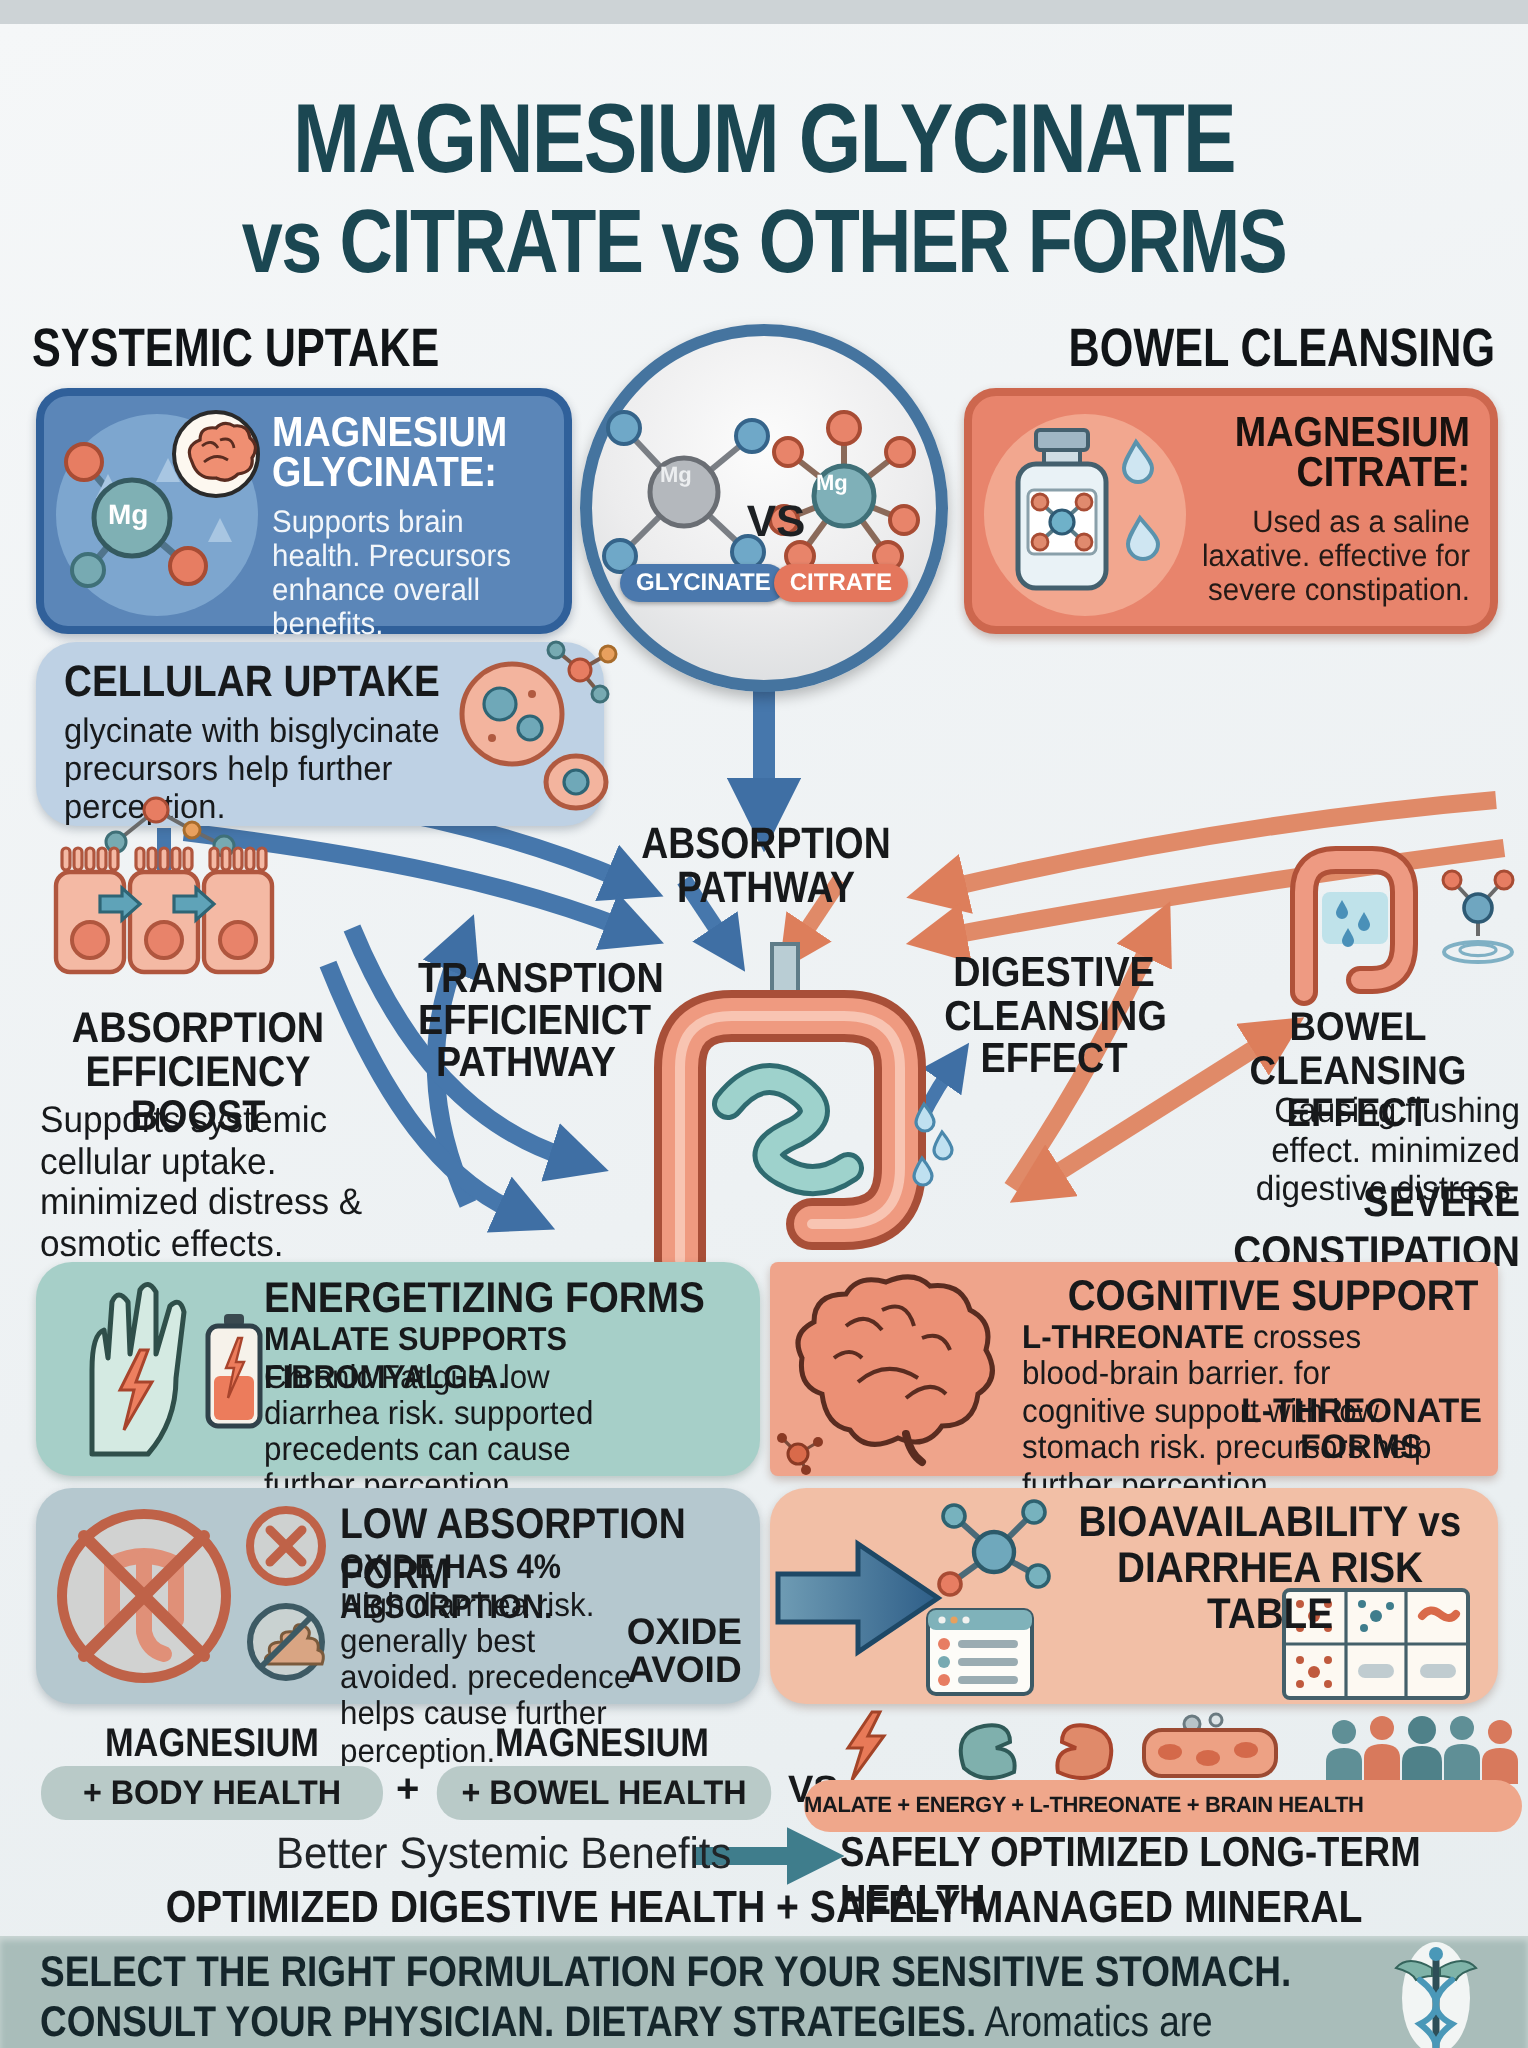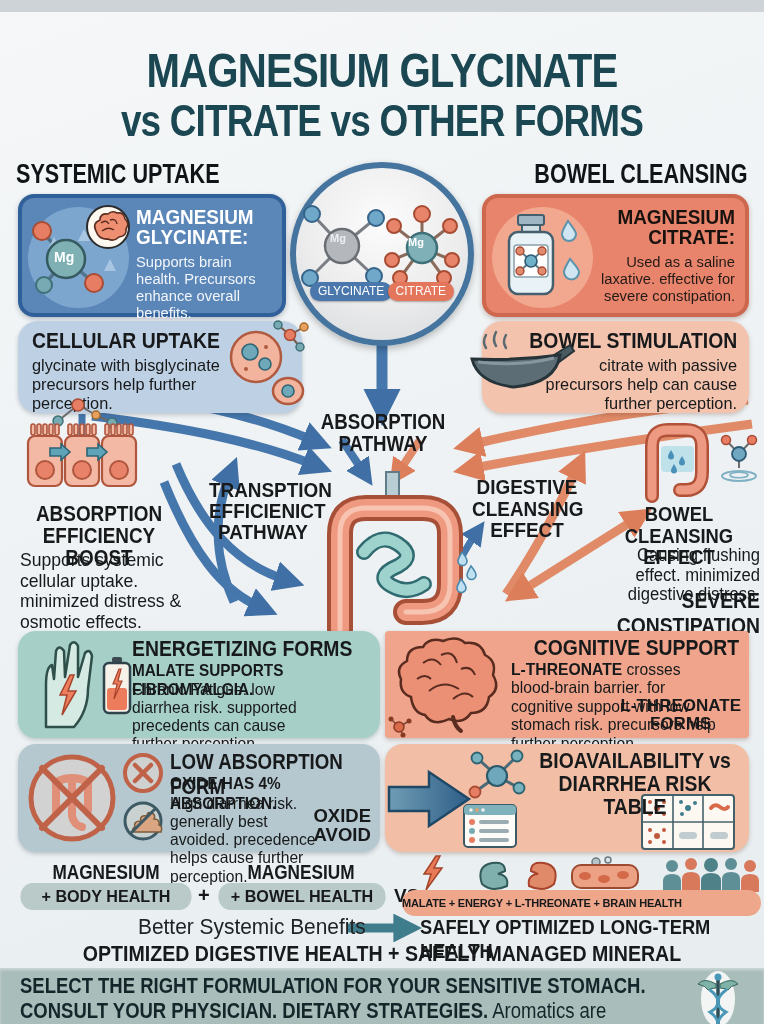--- a/index.html
+++ b/index.html
@@ -25,21 +25,21 @@
   .gtitle{left:114px;top:9px;width:150px;color:#fff;font-size:21px;font-weight:800;
           line-height:.95;transform:scaleX(.9);transform-origin:left top;}
   .gbody{left:114px;top:55px;width:150px;color:#f2f6fa;font-size:15.5px;line-height:1.1;
          transform:scaleX(.95);transform-origin:left top;}
   .atom-label{font-weight:bold;color:#fff;}
 
   .vcircle{left:290px;top:150px;width:184px;height:184px;border-radius:50%;
     background:radial-gradient(circle at 50% 32%,#fcfcfc 0%,#ececed 55%,#d5d8da 100%);
     border:6px solid #45749f;box-shadow:0 3px 7px rgba(0,0,0,.25);}
   .vs-big{left:0;top:80px;width:184px;text-align:center;font-size:22px;font-weight:800;color:#1d2023;}
-  .vpill{height:19px;border-radius:10px;color:#fff;font-size:12px;font-weight:400;
+  .vpill{height:19px;border-radius:10px;color:#fff;font-size:12px;font-weight:700;
          text-align:center;line-height:19px;padding:0 8px;box-shadow:0 1px 2px rgba(0,0,0,.3);}
   .vpill-g{left:14px;top:114px;background:#4a78ad;}
   .vpill-c{right:14px;top:114px;background:#e4765c;}
 
   .cbox{left:482px;top:182px;width:267px;height:123px;background:#e8846c;
         border:4px solid #cd674e;border-radius:16px;box-shadow:0 2px 5px rgba(90,40,20,.3);}
   .cbox-ic{left:6px;top:9px;width:101px;height:101px;border-radius:50%;background:#f2a78f;}
   .ctitle{right:10px;top:9px;width:152px;text-align:right;color:#18120f;font-size:21px;
           font-weight:800;line-height:.95;transform:scaleX(.9);transform-origin:right top;}
   .cbody{right:10px;top:55px;width:152px;text-align:right;color:#241a16;font-size:15.5px;
@@ -221,20 +221,21 @@
           <circle cx="154" cy="58" r="7"></circle>
         <circle cx="96" cy="92" r="7"></circle>
           <circle cx="156" cy="92" r="7"></circle>
         <circle cx="104" cy="110" r="7"></circle>
           <circle cx="148" cy="110" r="7"></circle>
       </g>
       <circle cx="126" cy="80" r="15" fill="#7fb0b8" stroke="#3f7078" stroke-width="2.5"></circle>
     </svg>
     <div class="abs" style="left:34px;top:64px;font-size:11px;font-weight:bold;color:#eceef0">Mg</div>
     <div class="abs" style="left:112px;top:68px;font-size:11px;font-weight:bold;color:#fff">Mg</div>
+    <div class="abs vs-big">VS</div>
     <div class="abs vpill vpill-g">GLYCINATE</div>
     <div class="abs vpill vpill-c">CITRATE</div>
   </div>
 
   <div class="abs cbox">
     <div class="abs cbox-ic">
       <svg width="101" height="101" viewBox="0 0 101 101">
         <rect x="26" y="8" width="26" height="10" rx="2" fill="#9fb6c4" stroke="#44606e" stroke-width="2"></rect>
         <rect x="30" y="18" width="18" height="7" fill="#cfdde4" stroke="#44606e" stroke-width="2"></rect>
         <rect x="17" y="25" width="44" height="62" rx="9" fill="#e9f2f6" stroke="#44606e" stroke-width="2.5"></rect>
@@ -276,30 +277,20 @@
       <circle cx="28" cy="36" r="25" fill="#f3b49e" stroke="#b05a40" stroke-width="2.5"></circle>
       <circle cx="22" cy="31" r="8" fill="#6fa8b8" stroke="#2e6575" stroke-width="1.6"></circle>
       <circle cx="37" cy="43" r="6" fill="#6fa8b8" stroke="#2e6575" stroke-width="1.6"></circle>
       <circle cx="38" cy="26" r="2" fill="#b05a40"></circle>
         <circle cx="18" cy="48" r="2" fill="#b05a40"></circle>
       <ellipse cx="60" cy="70" rx="15" ry="13" fill="#f3b49e" stroke="#b05a40" stroke-width="2.5"></ellipse>
       <circle cx="60" cy="70" r="6" fill="#6fa8b8" stroke="#2e6575" stroke-width="1.6"></circle>
     </svg>
   </div>
 
-  <div class="abs stimbox">
-    <div class="abs stim-t">BOWEL STIMULATION</div>
-    <div class="abs stim-b">citrate with passive precursors help can cause further perception.</div>
-    <svg class="abs" style="left:-16px;top:6px" width="112" height="72" viewBox="0 0 112 72">
-      <path d="M20,8 q-4,7 0,13 M30,5 q-4,8 0,14 M40,8 q-4,7 0,13" fill="none" stroke="#5a6a72" stroke-width="2.5" stroke-linecap="round"></path>
-      <polygon points="88,28 104,18 108,24 93,35" fill="#4a5a62" stroke="#26343a" stroke-width="2"></polygon>
-      <path d="M6,32 Q50,34 94,28 Q90,56 48,60 Q12,56 6,32 z" fill="#5d6d75" stroke="#26343a" stroke-width="3"></path>
-      <path d="M12,35 Q50,40 88,31" fill="none" stroke="#8797a0" stroke-width="3"></path>
-    </svg>
-  </div>
 
   <svg class="abs" style="left:48px;top:385px" width="70" height="32" viewBox="0 0 70 32">
     <g stroke="#6a6a6a" stroke-width="2">
         <line x1="10" y1="24" x2="30" y2="8"></line>
         <line x1="30" y1="8" x2="48" y2="18"></line>
         <line x1="48" y1="18" x2="64" y2="26"></line>
       </g>
     <circle cx="10" cy="24" r="5" fill="#77aab2" stroke="#3f7078" stroke-width="1.5"></circle>
     <circle cx="30" cy="8" r="6" fill="#e77d62" stroke="#a84c34" stroke-width="1.5"></circle>
     <circle cx="48" cy="18" r="4" fill="#e8a05e" stroke="#a86c2c" stroke-width="1.5"></circle>

